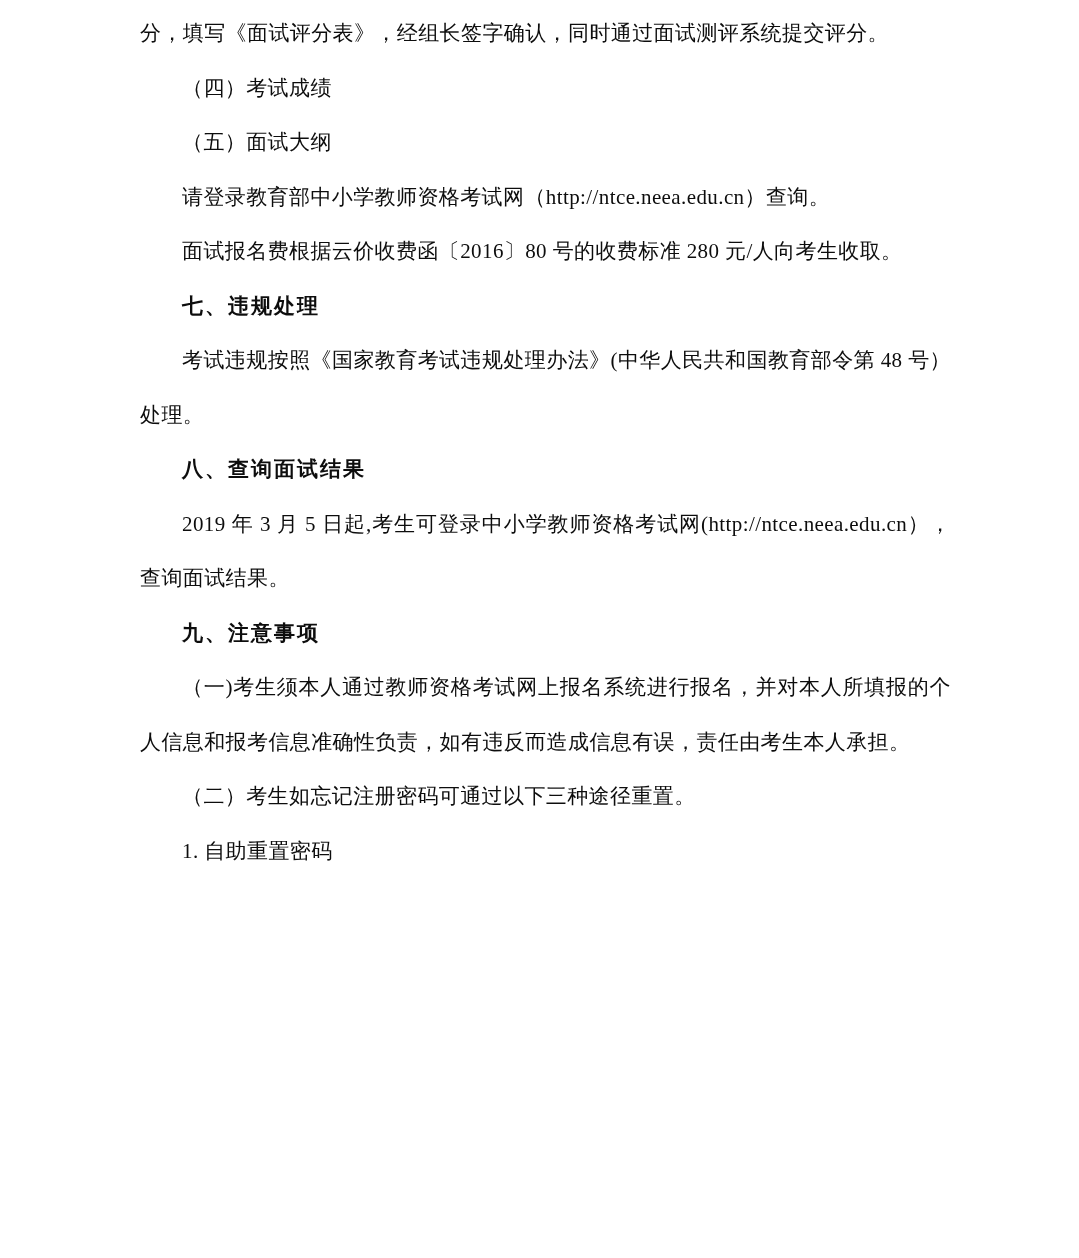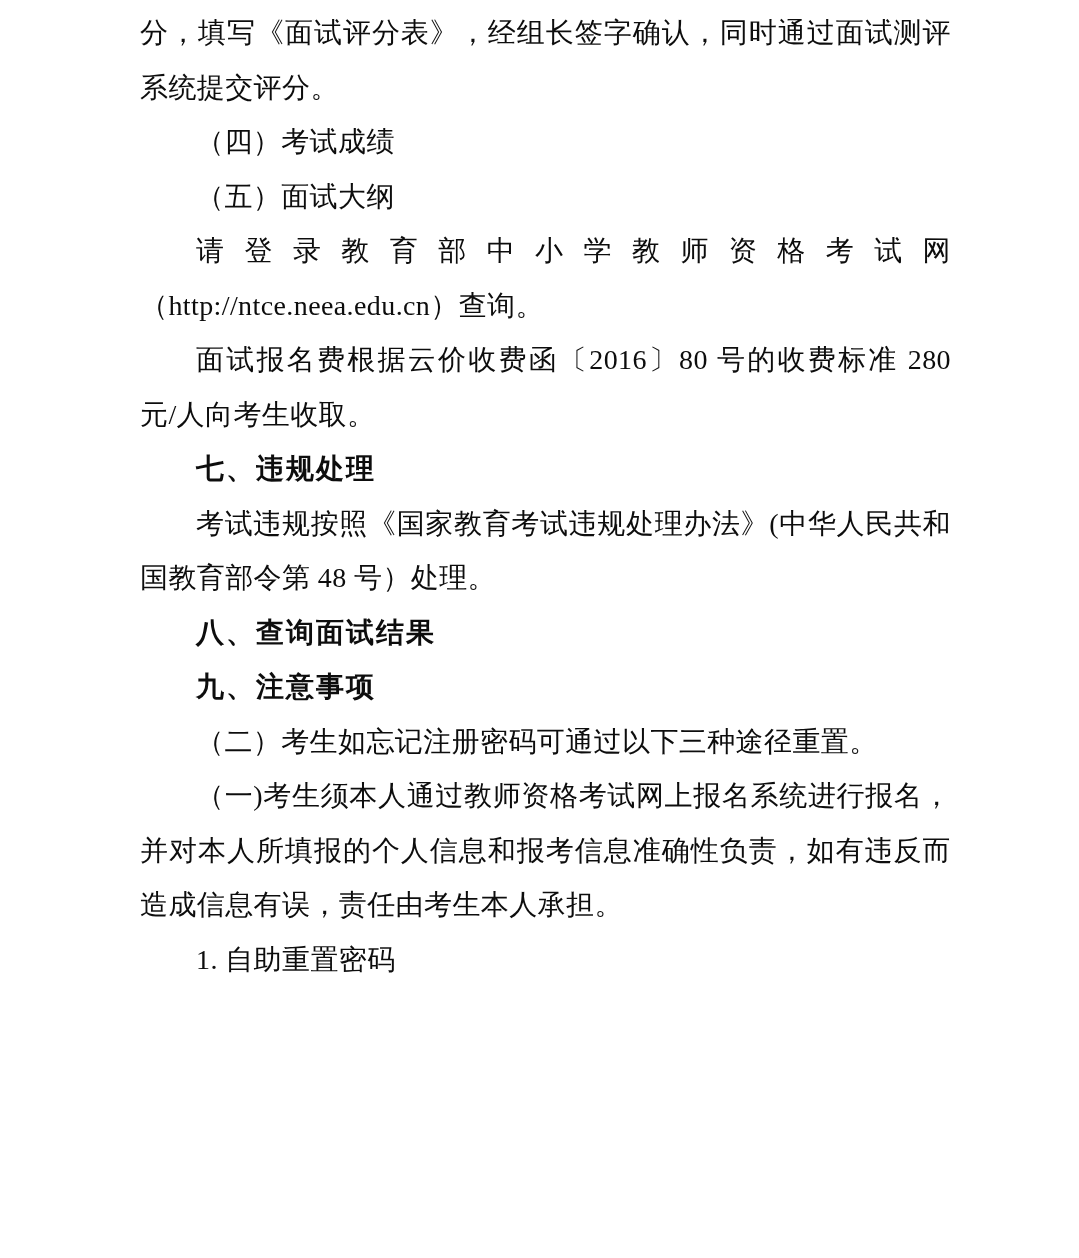--- a/index.html
+++ b/index.html
@@ -15,21 +15,21 @@
     color: #0d0d0d;
   }
   .page {
     position: relative;
     width: 1079px;
     height: 1258px;
     box-sizing: border-box;
     padding: 6px 128px 0 140px;
   }
   .doc-body {
-    font-size: 28px;
+    font-size: 21px;
     line-height: 54.5px;
     letter-spacing: 0.4px;
     text-align: justify;
     text-justify: inter-ideograph;
   }
   p {
     margin: 0;
     padding: 0;
   }
   .para {
@@ -67,23 +67,24 @@
 
 
     <p class="para">面试报名费根据云价收费函〔2016〕80 号的收费标准 280 元/人向考生收取。</p>
 
     <p class="heading">七、违规处理</p>
 
     <p class="para">考试违规按照《国家教育考试违规处理办法》(中华人民共和国教育部令第 48 号）处理。</p>
 
     <p class="heading">八、查询面试结果</p>
 
+    <p class="para">2019 年 3 月 5 日起,考生可登录中小学教师资格考试网(http://ntce.neea.edu.cn），查询面试结果。</p>
 
     <p class="heading">九、注意事项</p>
 
+    <p class="para">（一)考生须本人通过教师资格考试网上报名系统进行报名，并对本人所填报的个人信息和报考信息准确性负责，如有违反而造成信息有误，责任由考生本人承担。</p>
+
     <p class="para">（二）考生如忘记注册密码可通过以下三种途径重置。</p>
-
-    <p class="para">（一)考生须本人通过教师资格考试网上报名系统进行报名，并对本人所填报的个人信息和报考信息准确性负责，如有违反而造成信息有误，责任由考生本人承担。</p>
 
     <p class="item-num">1. 自助重置密码</p>
 
   </div>
 </div>
 
 </body></html>

